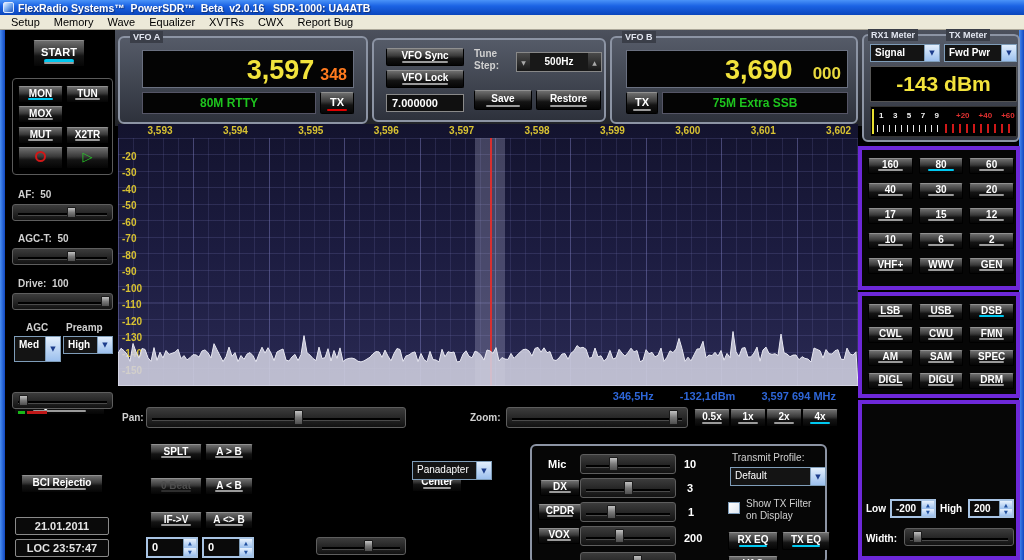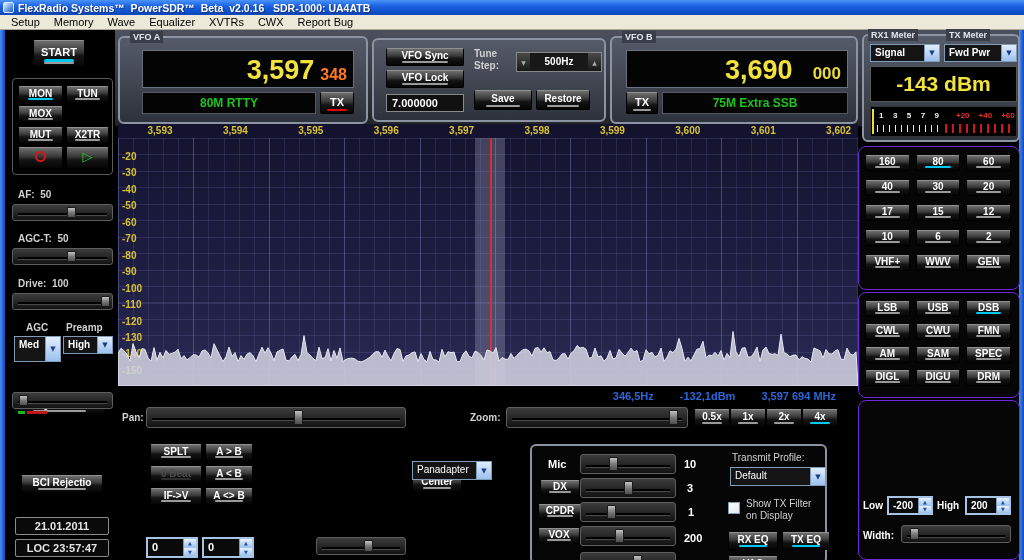--- a/index.html
+++ b/index.html
@@ -49,21 +49,21 @@
 
   .spin { position:absolute; background:#0a0a0a; border:2px solid #a8c4e4; display:flex; overflow:hidden; }
   .spin-val { flex:1; color:#fff; font-size:11px; font-weight:bold; padding:2px 0 0 4px; }
   .spin-arrows { width:13px; display:flex; flex-direction:column; border-left:1px solid #7f9db9; }
   .sa { flex:1; background:linear-gradient(180deg,#e8f2fd,#9cc0ee); color:#2050a0; font-size:5px;
     display:flex; align-items:center; justify-content:center; font-family:"DejaVu Sans", sans-serif; }
 
   .group { position:absolute; border:2px solid #8c94a4; border-radius:6px; }
   .group-label { position:absolute; top:-7px; left:10px; font-size:9px; font-weight:bold;
     color:#e2e6f0; background:#3a3e48; padding:0 3px; line-height:12px; }
-  .panel-group { position:absolute; border:1px solid #6d28d9; border-radius:8px; background:#060606; }
+  .panel-group { position:absolute; border:4px solid #6d28d9; border-radius:0; background:#060606; }
 
   .sidelabel { position:absolute; color:#d0d0d0; font-size:10px; font-weight:bold; white-space:pre; }
 
   
   .topstrip { position:absolute; left:115px; top:30px; width:904px; height:96px;
     background:linear-gradient(180deg,#4c515d 0%,#33363e 55%,#222429 100%); }
   .vfo-box { background:linear-gradient(180deg,#555b68,#2e323c);padding-left:32px; }
   .freq-display { position:absolute; background:#040404; border:1px solid #6a7080;
     display:flex; align-items:flex-end; justify-content:flex-end; padding:0 6px 3px 0; }
   .freq-main { color:#f2e33c; font-size:27px; font-weight:bold; line-height:1; }
@@ -110,21 +110,21 @@
   .cursorbar { position:absolute; left:0; top:262px; width:740px; height:19px; background:#000;
     display:flex; justify-content:flex-end; align-items:center; gap:26px; padding-right:22px; }
   .cursorbar span { color:#2e66d8; font-size:11px; font-weight:bold; white-space:pre; }
 
   
   .band-grid, .mode-grid { position:absolute; left:6px; display:grid; grid-template-columns:repeat(3,1fr); }
   .band-grid { top:8px; width:146px; gap:9px 6px; }
   .mode-grid { top:8px; width:146px; gap:7px 6px; }
   .band-grid .btn, .mode-grid .btn, .filt-grid .btn { height:16px; }
   .filt-grid { position:absolute; left:6px; top:10px; width:146px; display:grid; grid-template-columns:repeat(3,1fr); gap:4px 6px; }
-  .ops-grid { position:absolute; display:grid; grid-template-columns:52px 48px; gap:5px 3px; }
+  .ops-grid { position:absolute; display:grid; grid-template-columns:52px 48px; gap:17px 3px; }
   .ops-grid .btn { height:17px; }
   .zoomp { position:absolute; display:flex; gap:0; }
   .zoomp .btn { width:36px; height:18px; }
   .checkbox { position:absolute; width:12px; height:12px; background:linear-gradient(135deg,#fff,#dfe8f2);
     border:1px solid #7f9db9; }
   .sql-mark-g { position:absolute; background:#18b818; }
   .sql-mark-r { position:absolute; background:#c01818; }
   .rec-dot { width:11px; height:11px; border:2.5px solid #d01818; border-radius:50%; }
   .play-glyph { color:#28cc28; font-size:13px; line-height:1; font-family:"DejaVu Sans", sans-serif; font-weight:bold; }
   .infobox { position:absolute; background:#0a0a0a; border:1px solid #8a8a8a; border-radius:2px;
@@ -228,21 +228,21 @@
     <div class="btn" style="position:absolute;left:12px;top:30px;width:78px;height:18px;">VFO Lock</div>
     <div class="entry" style="left:12px;top:54px;width:78px;height:18px;">7.000000</div>
     <span class="sidelabel" style="left:100px;top:8px;">Tune</span>
     <span class="sidelabel" style="left:100px;top:20px;">Step:</span>
     <div class="tunestep" style="left:142px;top:12px;width:86px;height:20px;">
       <span class="ts-btn">▼</span>
       <span class="ts-val">500Hz</span>
       <span class="ts-btn">▲</span>
     </div>
     <div class="btn" style="position:absolute;left:100px;top:50px;width:58px;height:20px;">Save</div>
-    <div class="btn" style="position:absolute;left:162px;top:50px;width:54px;height:20px;">Restore</div>
+    <div class="btn" style="position:absolute;left:162px;top:50px;width:65px;height:20px;">Restore</div>
   </div>
 
   <div class="group vfo-box" style="left:610px;top:36px;width:248px;height:88px;">
     <span class="group-label">VFO B</span>
     <div class="freq-display" style="left:14px;top:12px;width:222px;height:38px;">
       <span class="freq-main">3,690</span>
       <span class="freq-sub-b">000</span>
     </div>
     <div class="btn" style="position:absolute;left:14px;top:54px;width:32px;height:22px;font-size:11px;">TX</div>
     <div class="band-display" style="left:50px;top:54px;width:186px;height:22px;">75M Extra SSB</div>

